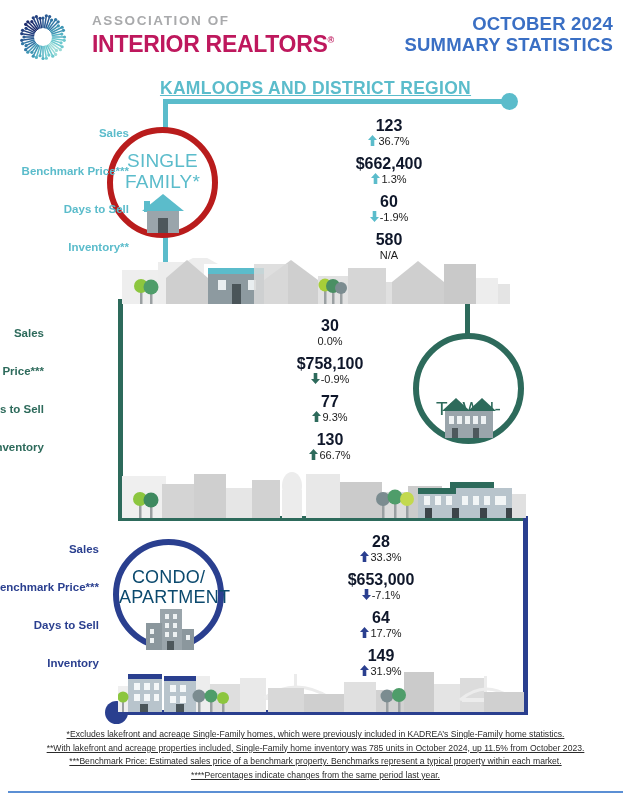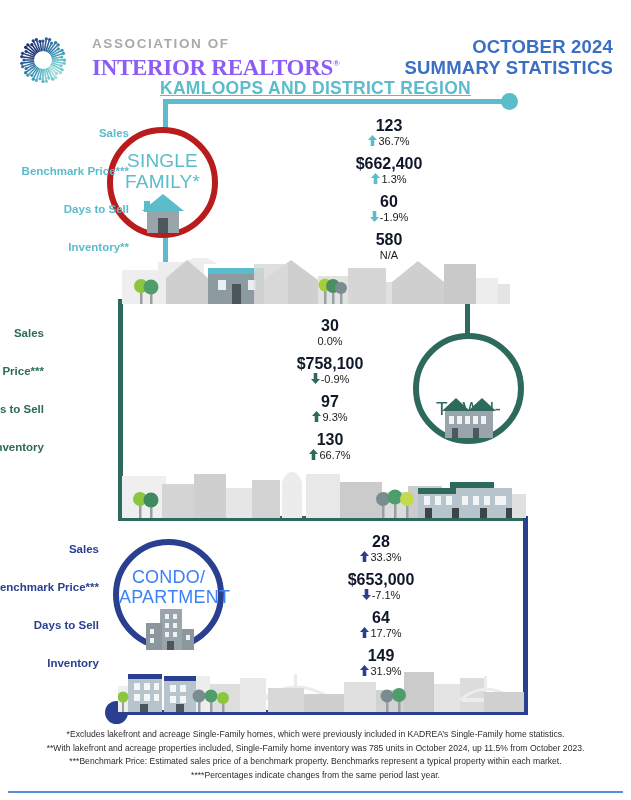--- a/index.html
+++ b/index.html
@@ -6,25 +6,25 @@
   body{
     width:631px;height:800px;
     background:#ffffff;
     font-family:"Liberation Sans", sans-serif;
     overflow:hidden;
     position:relative;
   }
   .page{position:absolute;left:0;top:0;width:631px;height:800px;}
 
   
-  .header{position:absolute;left:0;top:0;width:631px;height:70px;margin-top:23px;}
+  .header{position:absolute;left:0;top:0;width:631px;height:70px;}
   .logo-wrap{position:absolute;left:14px;top:9px;width:72px;height:56px;}
   .logo-text{position:absolute;left:92px;top:14px;}
   .logo-l1{font-size:13.5px;letter-spacing:1.6px;color:#a9aaac;font-weight:bold;line-height:14px;}
-  .logo-l2{font-size:23px;letter-spacing:-0.3px;color:#8b5cf6;font-weight:bold;line-height:25px;font-family:Liberation Serif, serif;}
+  .logo-l2{font-size:23px;letter-spacing:-0.3px;color:#be185d;font-weight:bold;line-height:25px;}
   .logo-l2 sup{font-size:9px;vertical-align:super;}
   .hdr-right{position:absolute;right:18px;top:14px;text-align:right;color:#3a6fc4;
     font-weight:bold;font-size:18.5px;line-height:20.5px;letter-spacing:0.2px;}
 
   
   .region-title{position:absolute;left:0;top:78px;width:631px;text-align:center;
     color:#5bbccb;font-weight:bold;font-size:17.5px;letter-spacing:0.3px;text-decoration:underline;}
   .bar-h{position:absolute;height:5px;}
   .bar-v{position:absolute;width:5px;}
   .dot{position:absolute;border-radius:50%;}
@@ -53,21 +53,21 @@
 
   .c-sf{left:107px;top:127px;width:111px;height:111px;border:6px solid #b91c1c;}
   .c-sf .ctitle{top:17px;color:#5bbccb;font-size:19px;}
   .c-sf .cicon{top:58px;}
 
   .c-th{left:413px;top:333px;width:111px;height:111px;border:6px solid #2d6a5b;}
   .c-th .ctitle{top:15px;color:#2d6a5b;font-size:19px;margin-top:44px;}
   .c-th .cicon{top:56px;}
 
   .c-cd{left:113px;top:539px;width:111px;height:111px;border:6px solid #2a3f8f;}
-  .c-cd .ctitle{top:22px;color:#3b82f6;font-size:18px;line-height:20px;}
+  .c-cd .ctitle{top:22px;color:#0c4a6e;font-size:18px;line-height:20px;}
   .c-cd .cicon{top:62px;}
 
   
   .stats{position:absolute;}
   .srow{position:relative;height:38px;}
   .slabel{position:absolute;right:0;top:9px;text-align:right;font-weight:bold;font-size:11.5px;white-space:nowrap;}
   .svals{position:absolute;left:0;top:0;width:96px;text-align:center;}
   .sval{font-weight:bold;font-size:16px;color:#0f172a;line-height:16px;}
   .schg{font-size:11px;color:#1b1b1b;line-height:14px;white-space:nowrap;}
   .schg .arw{display:inline-block;width:9px;height:11px;vertical-align:-1px;margin-right:1px;}
@@ -80,21 +80,21 @@
 
   .stats-cd{left:213px;top:534px;}
   .stats-cd .slabel{color:#2a3f8f;}
 
   
   .scene{position:absolute;overflow:hidden;}
 
   
   .foot{position:absolute;left:0;top:728px;width:631px;text-align:center;
     font-size:8.6px;color:#2b2b2b;line-height:13.6px;}
-  .footline{display:block;}
+  .footline{display:block;text-decoration:underline;}
   .bottom-rule{position:absolute;left:8px;top:791px;width:615px;height:2px;background:#5b8fd4;}
 </style>
 </head>
 <body>
 
 <div class="page">
 
   <div class="header">
 
     <div class="logo-wrap">
@@ -479,21 +479,21 @@
       <div class="svals" style="left:122px;">
         <div class="sval">$758,100</div>
         <div class="schg"><span class="arw"><svg width="9" height="11" viewBox="0 0 9 11">
                 <polygon points="4.5,11 0,6 2.7,6 2.7,0 6.3,0 6.3,6 9,6" fill="#2d6a5b"></polygon>
               </svg></span><span>-0.9%</span></div>
       </div>
     </div>
     <div class="srow">
       <div class="slabel" style="right:116px;">Days to Sell</div>
       <div class="svals" style="left:122px;">
-        <div class="sval">97</div>
+        <div class="sval">77</div>
         <div class="schg"><span class="arw"><svg width="9" height="11" viewBox="0 0 9 11">
                 <polygon points="4.5,0 9,5 6.3,5 6.3,11 2.7,11 2.7,5 0,5" fill="#2d6a5b"></polygon>
               </svg></span><span>9.3%</span></div>
       </div>
     </div>
     <div class="srow">
       <div class="slabel" style="right:116px;">Inventory</div>
       <div class="svals" style="left:122px;">
         <div class="sval">130</div>
         <div class="schg"><span class="arw"><svg width="9" height="11" viewBox="0 0 9 11">

